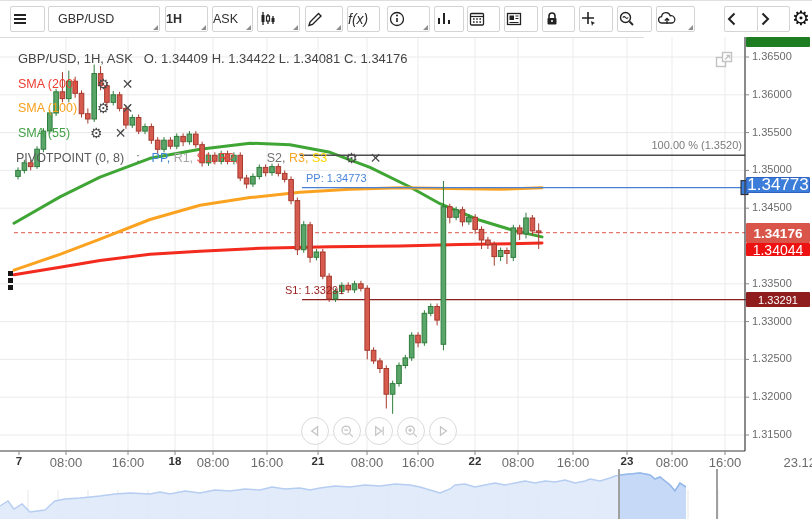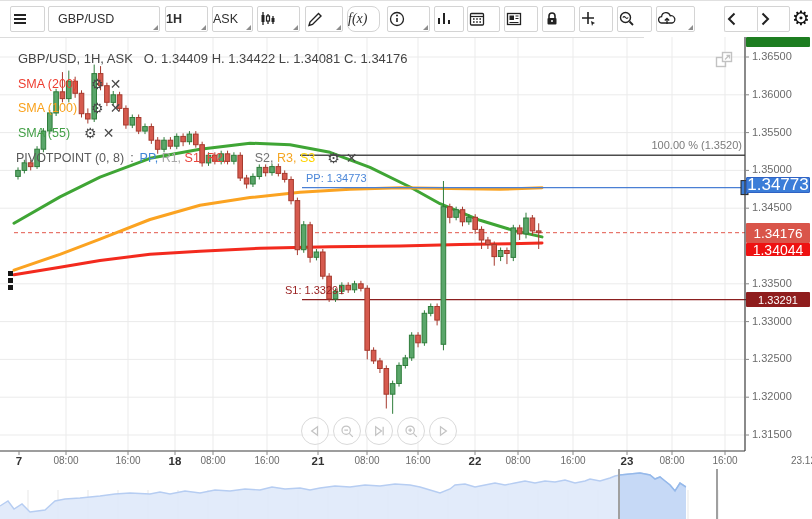--- a/index.html
+++ b/index.html
@@ -7,33 +7,33 @@
          font-family:"Liberation Sans",sans-serif;border-top:1px solid #e0e0e0;}
   
   .toolbar{position:absolute;left:0;top:0;width:644px;height:36px;background:#fff;
            border-bottom:1px solid #dcdcdc;z-index:30;}
   .tbtn{position:absolute;top:5px;height:26px;background:#fff;border:1px solid #d4d4d4;
         border-radius:2px;box-sizing:border-box;display:flex;align-items:center;
         font-size:12.5px;color:#2f2f2f;cursor:pointer;}
   .tbtn svg{display:block;}
   .corner{position:absolute;right:1px;bottom:1px;width:0;height:0;
           border-left:5px solid transparent;border-bottom:5px solid #8d8d8d;}
-  .fx{font-style:italic;font-family:Liberation Serif, serif;font-size:14px;border-radius:8px;}
+  .fx{font-style:italic;font-family:Liberation Sans, sans-serif;font-size:14px;}
   .gearbtn{position:absolute;top:3px;left:790px;width:22px;height:28px;border:none;background:none;
            font-size:20px;color:#111;display:flex;align-items:center;justify-content:center;cursor:pointer;}
   
   .overlay{position:absolute;z-index:10;white-space:nowrap;}
   .title{font-size:13px;color:#444;}
   .title b{font-weight:400;}
-  .legend-row{font-size:12.5px;display:flex;align-items:center;gap:6px;}
+  .legend-row{font-size:12.5px;display:flex;align-items:center;gap:12px;}
   .mini-ico{color:#4a4a4a;font-size:14px;line-height:14px;cursor:pointer;}
   .pivot-prefix{color:#5a5a5a;text-align:center;}
   .lvl-label{font-size:11px;}
   .ytick{position:absolute;left:752px;font-size:11px;color:#6b6b6b;}
-  .xtick{position:absolute;top:454px;font-size:10px;color:#6b6b6b;transform:translateX(-50%);}
+  .xtick{position:absolute;top:454px;font-size:13px;color:#6b6b6b;transform:translateX(-50%);}
   .xtick.bold{font-size:11.5px;color:#333;font-weight:bold;}
   .badge{position:absolute;left:746px;width:64px;color:#fff;display:flex;align-items:center;
          justify-content:center;border-radius:1px;box-sizing:border-box;z-index:12;}
   .popout{position:absolute;left:714px;top:49px;width:20px;height:20px;cursor:pointer;z-index:11;}
   .navbtn{position:absolute;top:416px;width:28px;height:28px;border-radius:50%;
           border:1px solid #dadada;background:rgba(255,255,255,.6);box-sizing:border-box;
           display:flex;align-items:center;justify-content:center;cursor:pointer;z-index:11;}
   .drag-sq{position:absolute;left:8px;width:5px;height:5px;background:#161616;z-index:11;}
 </style>
 </head>
@@ -528,17 +528,17 @@
       <div class="xtick" style="left: 518px;">08:00</div>
       <div class="xtick" style="left: 573px;">16:00</div>
       <div class="xtick bold" style="left: 627px;">23</div>
       <div class="xtick" style="left: 672px;">08:00</div>
       <div class="xtick" style="left: 725px;">16:00</div>
       <div class="xtick" style="left: 816px;">23.12.2020</div>
       <div class="overlay lvl-label" style="top: 138.28px; color: rgb(123, 123, 123); position: absolute; z-index: 10; left: 522px; width: 220px; text-align: right;">100.00 % (1.3520)</div>
       <div class="overlay lvl-label" style="top: 170.561px; color: rgb(74, 134, 216); position: absolute; z-index: 10; left: 306px;">PP: 1.34773</div>
       <div class="overlay lvl-label" style="top: 282.6px; color: rgb(154, 35, 35); position: absolute; z-index: 10; left: 285px;">S1: 1.33291</div>
       <div class="badge" style="top: 176px; height: 16px; background: rgb(59, 125, 216); font-size: 17px; border: 1px solid rgb(47, 98, 196);">1.34773</div>
-      <div class="badge" style="top: 222px; height: 20px; background: rgb(217, 85, 74); font-size: 13.5px; font-weight: normal;">1.34176</div>
+      <div class="badge" style="top: 222px; height: 20px; background: rgb(217, 85, 74); font-size: 13.5px; font-weight: bold;">1.34176</div>
       <div class="badge" style="top: 242px; height: 13px; background: rgb(238, 17, 17); font-size: 14px;">1.34044</div>
       <div class="badge" style="top: 291px; height: 15px; background: rgb(143, 29, 29); font-size: 11px;">1.33291</div>
     </div>
 </div>
 
 </body></html>

